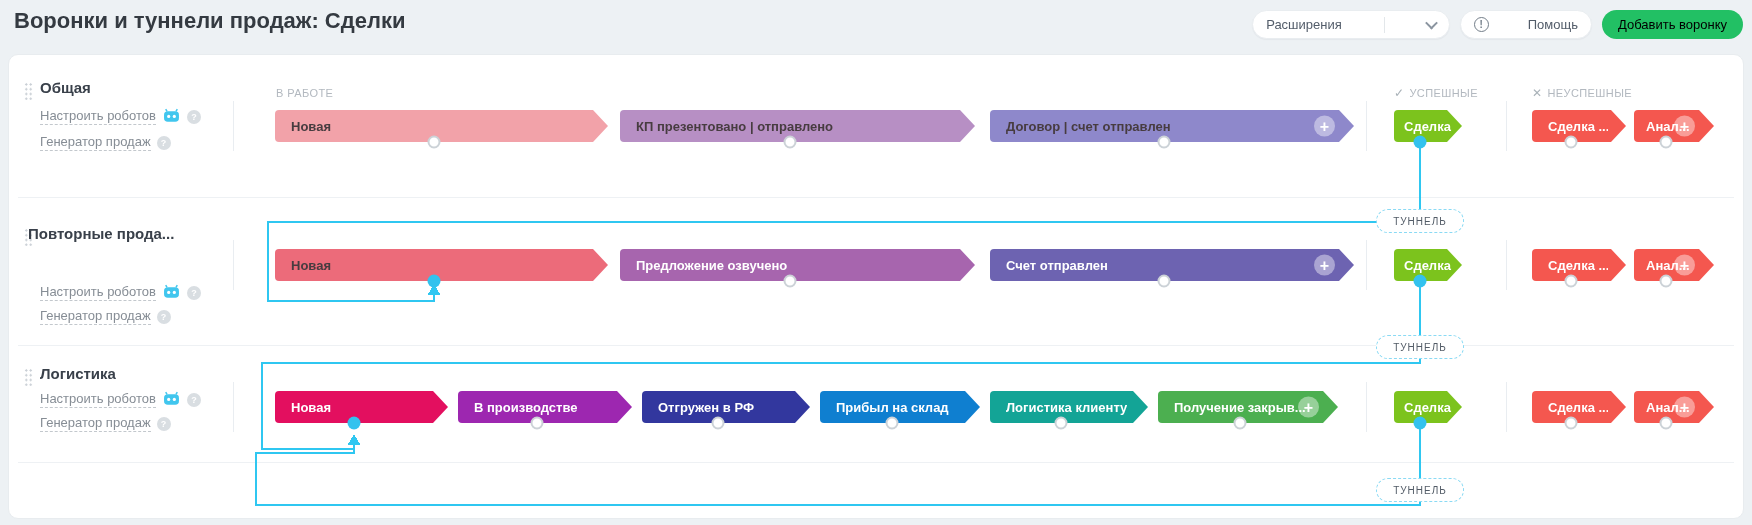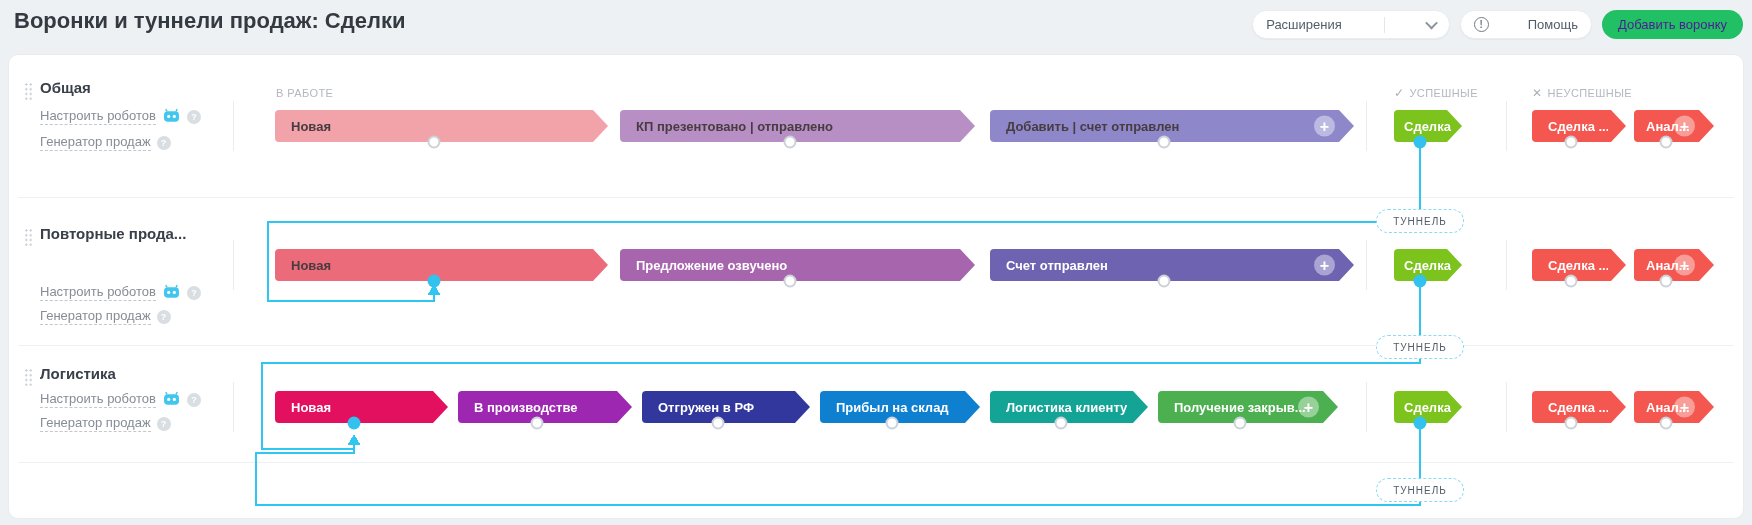--- a/index.html
+++ b/index.html
@@ -5,21 +5,21 @@
   html,body{margin:0;padding:0;background:#edf1f4;font-family:"Liberation Sans",sans-serif;}
   #app{position:relative;width:1752px;height:525px;background:#edf1f4;overflow:hidden;}
   .page-title{position:absolute;left:14px;top:8px;font-size:22px;font-weight:bold;color:#343a41;}
   .hdr-actions{position:absolute;top:10px;right:9px;display:flex;gap:10px;align-items:center;}
   .pill{height:29px;background:#fff;border:1px solid #e9edf0;border-radius:17px;display:flex;align-items:center;
         padding:0 13px;font-size:13px;color:#525c69;box-shadow:0 1px 1px rgba(83,92,105,.06);cursor:pointer;box-sizing:border-box;gap:32px;}
   .pill .pdiv{width:1px;height:16px;background:#e3e7ea;margin:0 10px;}
   .chev{width:7px;height:7px;border-right:2px solid #8b95a0;border-bottom:2px solid #8b95a0;transform:rotate(45deg) translate(-1px,-1px);}
   .help-ico{width:15px;height:15px;border-radius:50%;border:1.5px solid #737e89;color:#737e89;font-size:10px;font-weight:bold;
         display:flex;align-items:center;justify-content:center;margin-right:7px;box-sizing:border-box;}
-  .btn-add{height:29px;border-radius:17px;color:#4c1d95;font-size:13px;display:flex;align-items:center;padding:0 16px;cursor:pointer;}
+  .btn-add{height:29px;border-radius:17px;color:#000000;font-size:13px;display:flex;align-items:center;padding:0 16px;cursor:pointer;}
   .card{position:absolute;left:8px;top:54px;width:1736px;height:465px;background:#fff;border:1px solid #e8ecef;border-radius:10px;box-sizing:border-box;}
   .sep{position:absolute;left:18px;width:1716px;height:1px;background:#eef1f4;}
   .vdiv{position:absolute;width:1px;background:#e9edf1;}
   .collabel{position:absolute;font-size:11px;color:#b2b8bf;letter-spacing:.4px;display:flex;gap:5px;align-items:center;}
   .collabel .gly{font-size:12px;color:#a9b2b8;}
   .handle{position:absolute;width:9px;height:18px;background-image:radial-gradient(circle,#c8ced4 1.05px,transparent 1.3px);
         background-size:4.5px 4.8px;cursor:grab;}
   .ftitle{position:absolute;font-size:15px;font-weight:bold;color:#39404a;white-space:nowrap;}
   .flink{position:absolute;display:flex;align-items:center;gap:6px;font-size:13px;color:#868d95;cursor:pointer;}
   .flink .txt{border-bottom:1px dashed #c3c8cd;line-height:16px;white-space:nowrap;}
@@ -100,21 +100,21 @@
           <circle cx="13" cy="9" r="1.7" fill="#fff"></circle>
         </svg></span>
     <span class="qmark">?</span>
   </div>
   <div class="flink" style="left:40px;top:134px;">
     <span class="txt">Генератор продаж</span>
     <span class="qmark">?</span>
   </div>
 
   <div class="handle" style="left:24px;top:228px;"></div>
-  <div class="ftitle" style="left:40px;top:225px;">Повторные прода...</div>
+  <div class="ftitle" style="left:28px;top:225px;">Повторные прода...</div>
   <div class="flink" style="left:40px;top:284px;">
     <span class="txt">Настроить роботов</span>
     <span><svg width="19" height="14" viewBox="0 0 20 15">
           <path d="M5.2 3.6 3.8 1.2 M14.8 3.6 16.2 1.2" stroke="#41c6ee" stroke-width="1.6" fill="none"></path>
           <rect x="2" y="3.6" width="16" height="11" rx="4" fill="#41c6ee"></rect>
           <circle cx="7" cy="9" r="1.7" fill="#fff"></circle>
           <circle cx="13" cy="9" r="1.7" fill="#fff"></circle>
         </svg></span>
     <span class="qmark">?</span>
   </div>
@@ -148,21 +148,21 @@
     <path d="M1420 429 V505 H256 V453 H354 V445" fill="none" stroke="#2fc7f1" stroke-width="2"></path>
   </svg>
 
   <div class="stage light" style="left: 275px; top: 110px; width: 333px; background-color: rgb(242, 162, 169);">
       <span class="st-label">Новая</span>
     </div>
   <div class="stage light" style="left: 620px; top: 110px; width: 355px; background-color: rgb(183, 143, 196);">
       <span class="st-label">КП презентовано | отправлено</span>
     </div>
   <div class="stage light" style="left: 990px; top: 110px; width: 364px; background-color: rgb(142, 136, 203);">
-      <span class="st-label">Добавить | счет отправлен</span>
+      <span class="st-label">Договор | счет отправлен</span>
       <span class="plus">+</span>
     </div>
   <div class="stage" style="left: 1394px; top: 110px; width: 68px; padding: 0px 10px; background-color: rgb(124, 195, 29);">
       <span class="st-label">Сделка ...</span>
     </div>
   <div class="stage" style="left: 1532px; top: 110px; width: 94px; background-color: rgb(244, 87, 79);">
       <span class="st-label">Сделка ...</span>
     </div>
   <div class="stage" style="left: 1634px; top: 110px; width: 80px; padding: 0px 12px; background-color: rgb(244, 87, 79);">
       <span class="st-label">Анал...</span>

